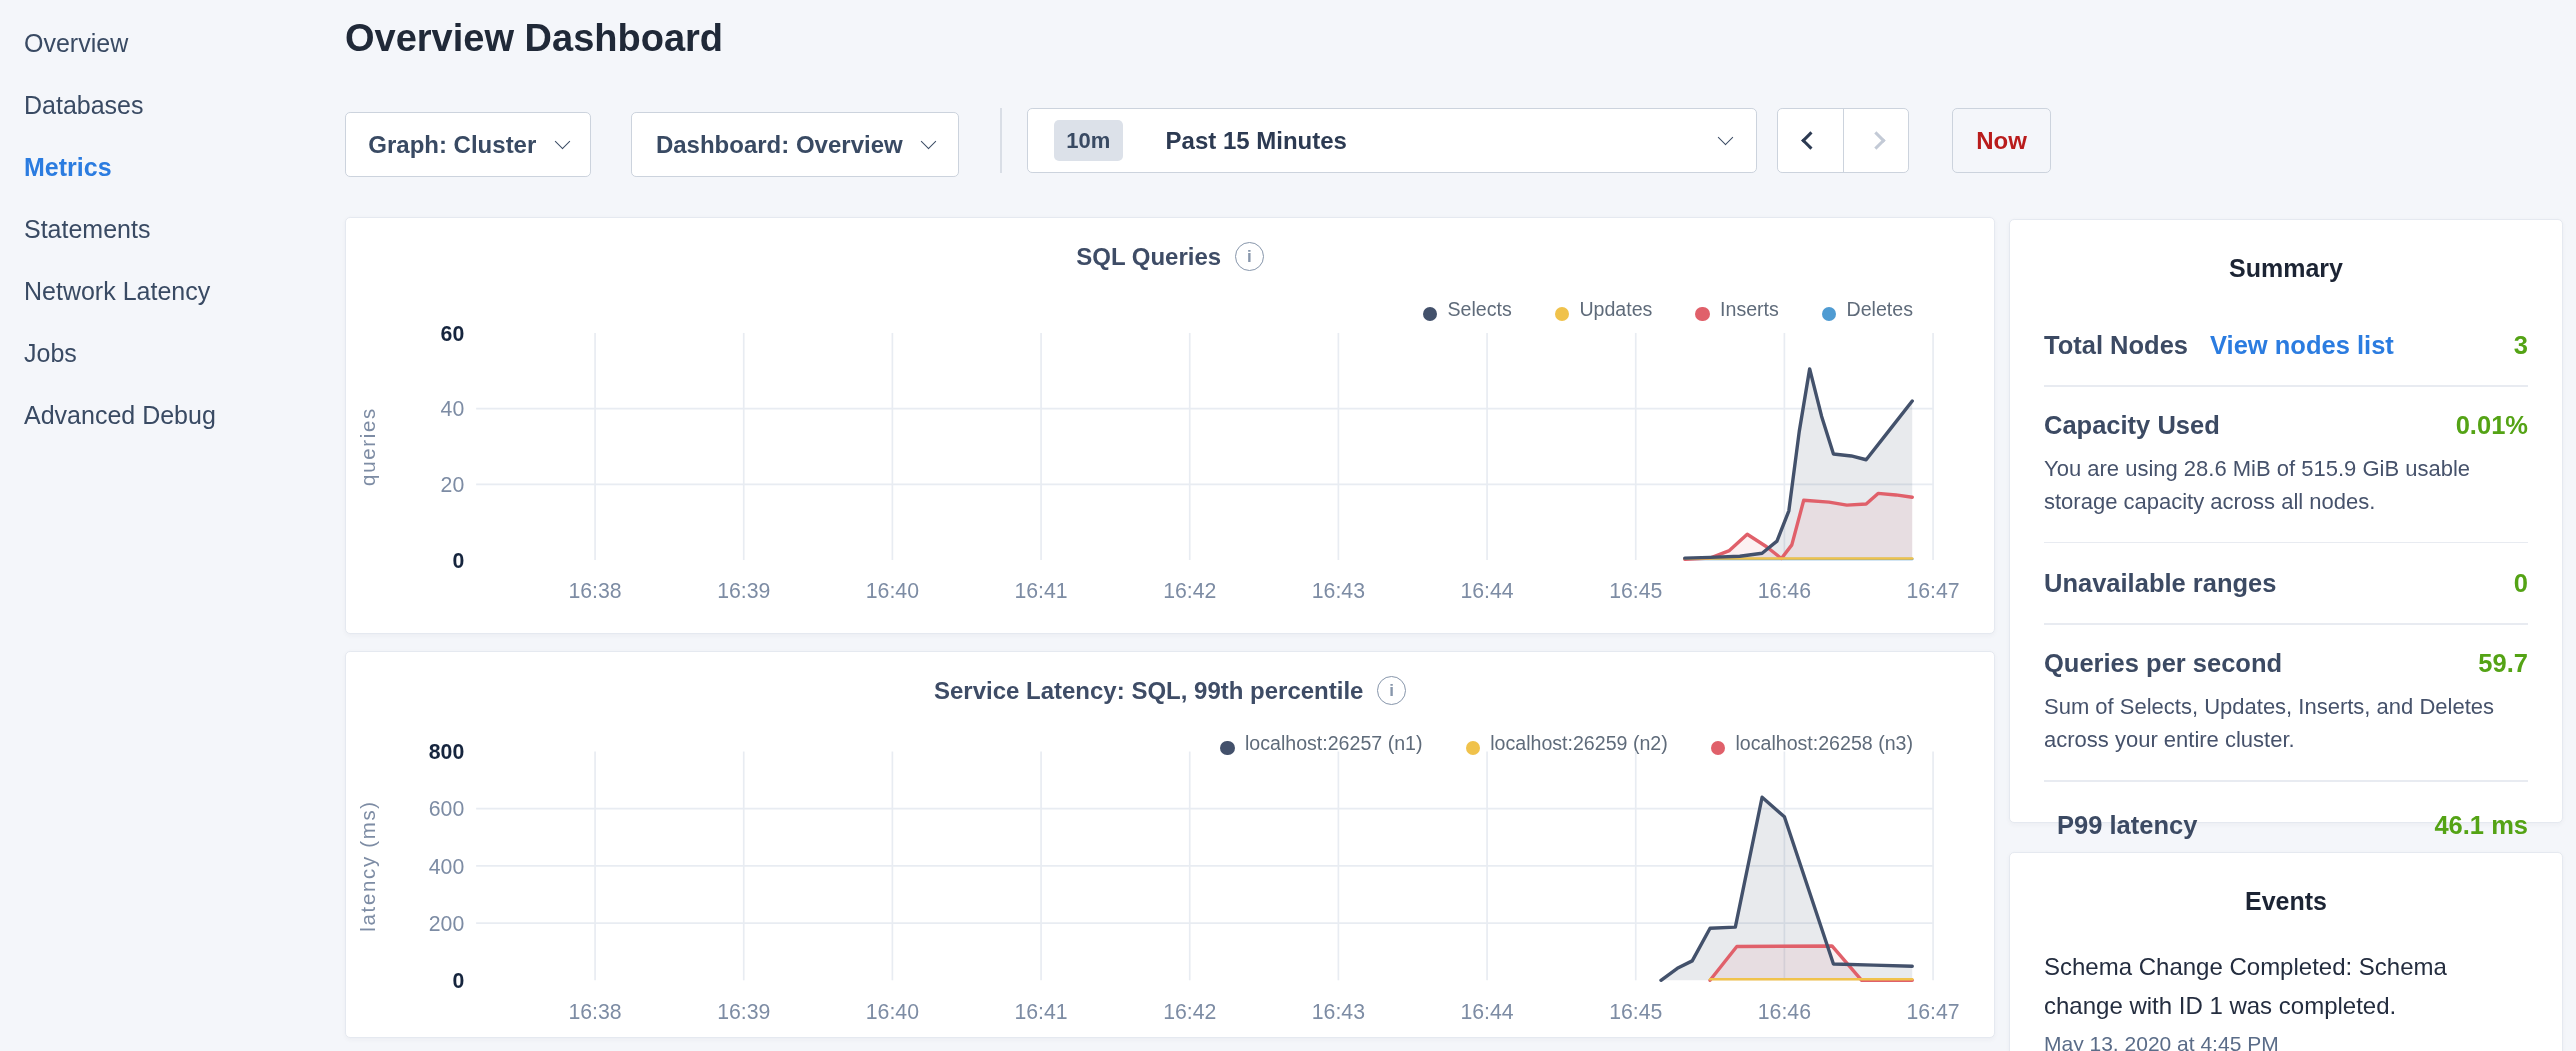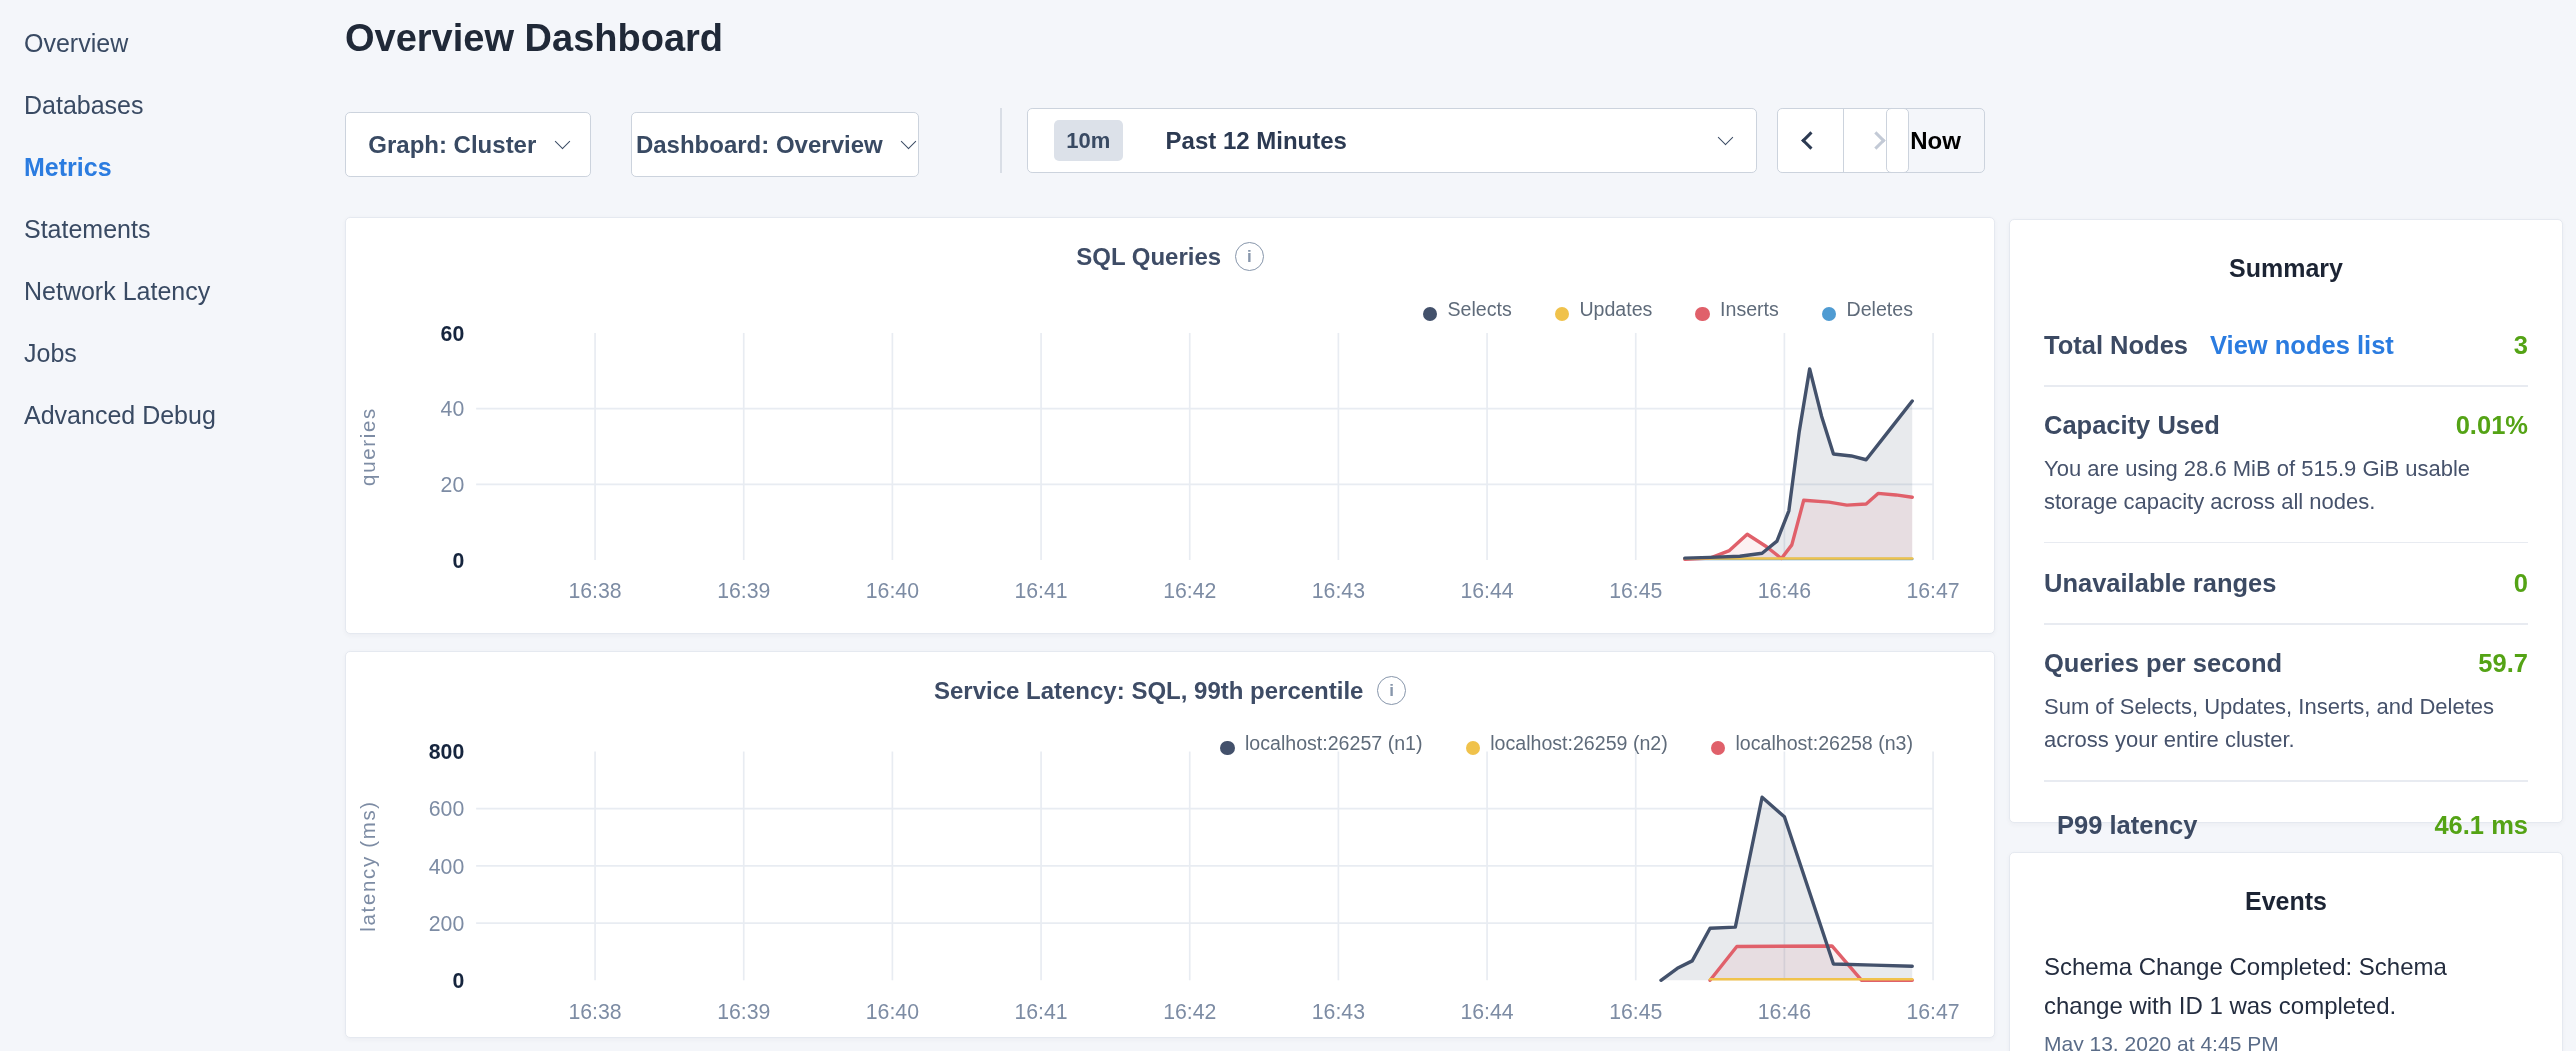--- a/index.html
+++ b/index.html
@@ -17,40 +17,40 @@
   .side-item.active { color:#2b7ce0; font-weight:700; }
 
   
   .page-title { position:absolute; left:345px; top:17px; font-size:38px; font-weight:600; color:#202938; }
 
   
   .dd { position:absolute; top:112px; height:65px; background:#fff; border:1.7px solid #ccd3dd;
     border-radius:5.1px; display:flex; align-items:center; justify-content:center; gap:20.4px;
     font-size:24px; font-weight:700; color:#394a63; cursor:pointer; }
   #dd-graph { left:345px; width:246px; }
-  #dd-dashboard { left:631px; width:288px; }
+  #dd-dashboard { left:631px; width:328px; }
   .ctrl-divider { position:absolute; left:1000px; top:108px; width:1.7px; height:65px; background:#d9dee6; }
   #dd-time { left:1027px; top:108px; width:730px; justify-content:flex-start; padding:0 25.5px; }
   .time-badge { background:#dce1e9; border-radius:5.1px; padding:7.7px 12.8px; font-size:22px; font-weight:700; color:#394a63; }
   .time-label { margin-left:22px; font-size:24px; font-weight:700; color:#2c3a52; }
   .chev { display:inline-block; width:10.2px; height:10.2px; border-right:2.6px solid #394a63;
     border-bottom:2.6px solid #394a63; transform:rotate(45deg); margin-top:-5.1px; }
   .chev.thin { border-width:1.7px; width:11px; height:11px; }
   .chev.at-right { margin-left:auto; }
   .arrow-group { position:absolute; left:1777px; top:108px; height:65px; display:flex;
     border:1.7px solid #ccd3dd; border-radius:5.1px; background:#fff; }
   .arrow-btn { width:65px; display:flex; align-items:center; justify-content:center; cursor:pointer; }
   .arrow-btn + .arrow-btn { border-left:1.7px solid #ccd3dd; }
   .chev-left { width:12.8px; height:12.8px; border-left:3.4px solid #2c3a52; border-bottom:3.4px solid #2c3a52;
     transform:rotate(45deg); display:inline-block; }
   .chev-right { width:12.8px; height:12.8px; border-right:3.4px solid #c3cad6; border-top:3.4px solid #c3cad6;
     transform:rotate(45deg); display:inline-block; }
-  #btn-now { position:absolute; left:1886px; top:108px; width:99px; height:65px;
+  #btn-now { position:absolute; left:1952px; top:108px; width:99px; height:65px;
     border:1.7px solid #ccd3dd; border-radius:5.1px; background:transparent;
-    font-size:24px; font-weight:700; color:#000000; font-family:inherit; }
+    font-size:24px; font-weight:700; color:#b91c1c; font-family:inherit; }
 
   
   .card { position:absolute; background:#fff; border:1.7px solid #e5e9f0; border-radius:5.1px;
     box-shadow:0 1.7px 4.3px rgba(40,50,70,0.04); }
   #chart-card-0 { left:345px; top:217px; width:1650px; height:417px; }
   #chart-card-1 { left:345px; top:651px; width:1650px; height:387px; }
   .chart-title-row { position:absolute; top:24px; left:0; right:0; display:flex;
     justify-content:center; align-items:center; gap:13.6px; }
   .chart-title { font-size:24px; font-weight:700; color:#3e4c66; }
   .info-icon { width:29px; height:29px; border:1.7px solid #8796ab; border-radius:50%;
@@ -98,21 +98,21 @@
 
 <div class="dd" id="dd-dashboard">
   <span>Dashboard: Overview</span>
   <span class="chev thin"></span>
 </div>
 
 <div class="ctrl-divider"></div>
 
 <div class="dd" id="dd-time">
   <span class="time-badge">10m</span>
-  <span class="time-label">Past 12 Minutes</span>
+  <span class="time-label">Past 15 Minutes</span>
   <span class="chev thin at-right"></span>
 </div>
 
 <div class="arrow-group">
   <div class="arrow-btn">
     <span class="chev-left"></span>
   </div>
   <div class="arrow-btn">
     <span class="chev-right"></span>
   </div>

